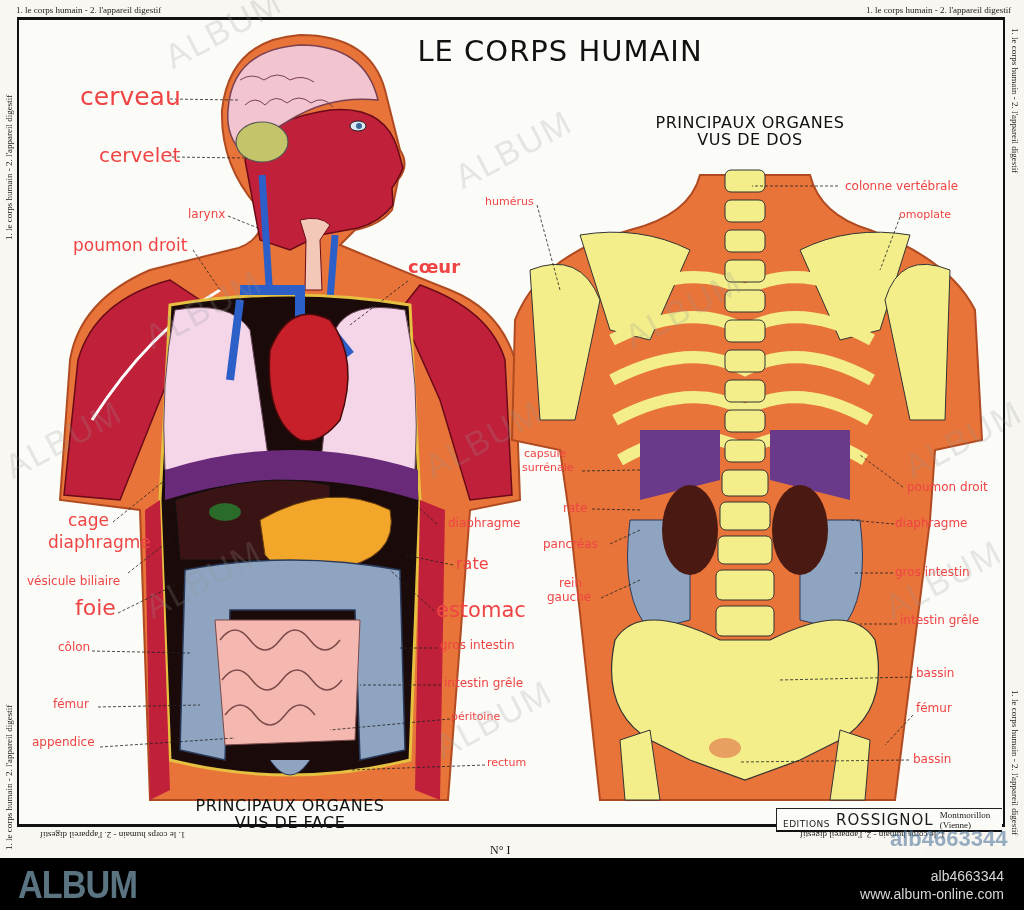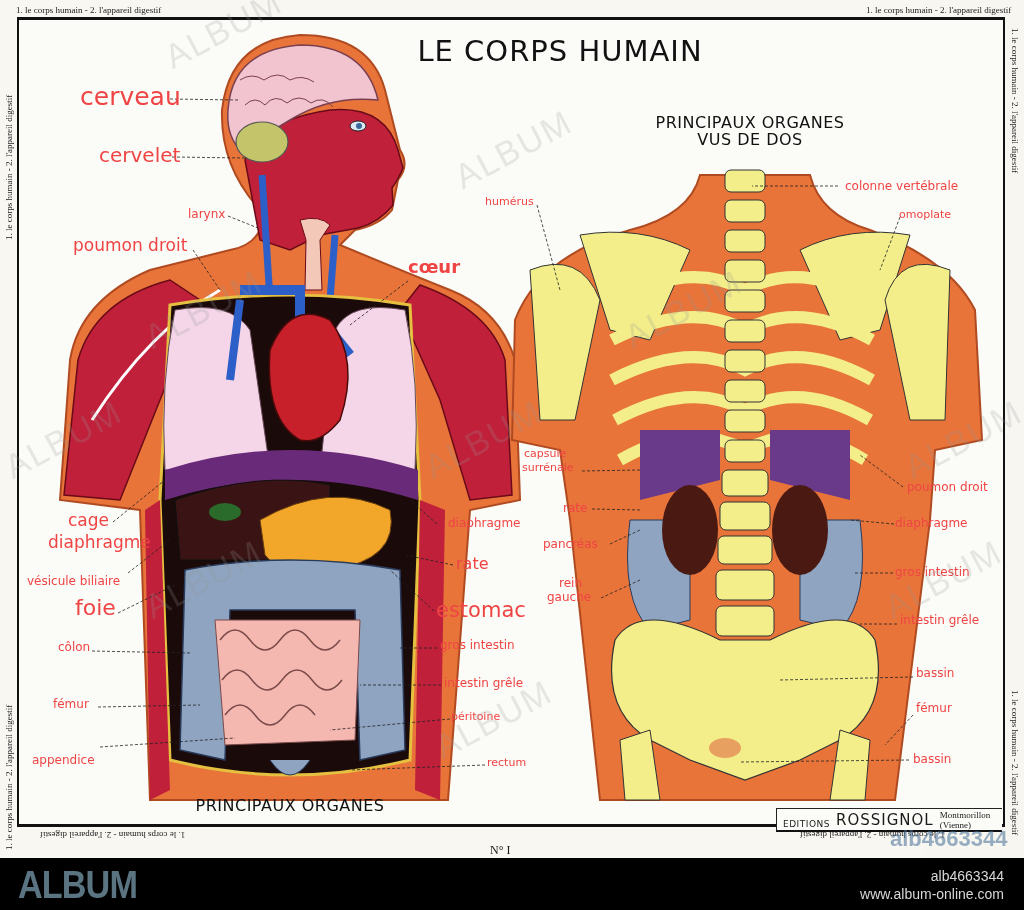--- a/index.html
+++ b/index.html
@@ -175,39 +175,40 @@
       <line x1="913" y1="677" x2="780" y2="680"></line>
       <line x1="913" y1="715" x2="885" y2="745"></line>
       <line x1="909" y1="760" x2="740" y2="762"></line>
     </g>
   </svg>
 
   <div class="title">LE CORPS HUMAIN</div>
 
   <div class="subtitle" style="left:170px;top:797px;width:240px;">
     <div>PRINCIPAUX ORGANES</div>
+    <div>VUS DE FACE</div>
   </div>
 
   <div class="subtitle" style="left:630px;top:114px;width:240px;">
     <div>PRINCIPAUX ORGANES</div>
     <div>VUS DE DOS</div>
   </div>
 
   <div class="lbl xl" style="left:80px;top:84px;">cerveau</div>
   <div class="lbl l" style="left:99px;top:145px;font-size:20px;">cervelet</div>
   <div class="lbl s" style="left:188px;top:208px;">larynx</div>
   <div class="lbl l" style="left:73px;top:237px;font-size:17px;">poumon droit</div>
   <div class="lbl xl" style="left:408px;top:258px;font-size:18px;font-weight:bold;">cœur</div>
   <div class="lbl l" style="left:68px;top:512px;font-size:17px;">cage</div>
   <div class="lbl l" style="left:48px;top:534px;font-size:17px;">diaphragme</div>
   <div class="lbl s" style="left:27px;top:566px;margin-top:9px;">vésicule biliaire</div>
   <div class="lbl xl" style="left:75px;top:597px;font-size:22px;">foie</div>
   <div class="lbl s" style="left:58px;top:641px;">côlon</div>
   <div class="lbl s" style="left:53px;top:698px;">fémur</div>
-  <div class="lbl s" style="left:32px;top:754px;text-align:center;">appendice</div>
+  <div class="lbl s" style="left:32px;top:736px;text-align:center;">appendice</div>
   <div class="lbl s" style="left:448px;top:517px;">diaphragme</div>
   <div class="lbl m" style="left:456px;top:556px;font-size:16px;">rate</div>
   <div class="lbl l" style="left:436px;top:600px;font-size:21px;">estomac</div>
   <div class="lbl s" style="left:440px;top:639px;">gros intestin</div>
   <div class="lbl s" style="left:444px;top:677px;">intestin grêle</div>
   <div class="lbl s" style="left:451px;top:711px;font-size:11px;">péritoine</div>
   <div class="lbl s" style="left:487px;top:757px;font-size:11px;">rectum</div>
 
   <div class="lbl s" style="left:485px;top:196px;font-size:11px;">humérus</div>
   <div class="lbl s" style="left:845px;top:180px;">colonne vertébrale</div>

